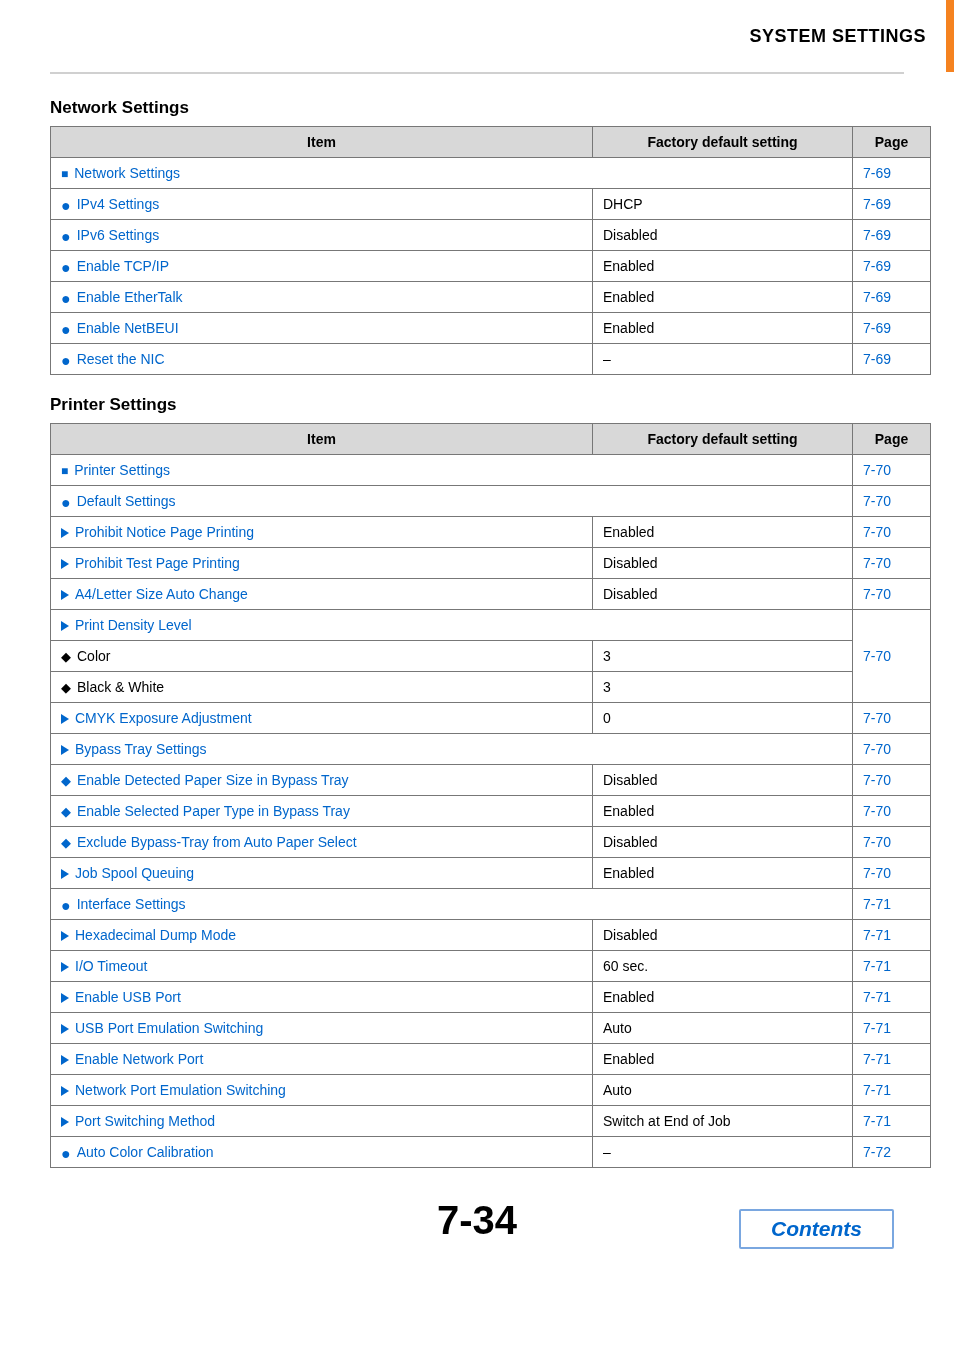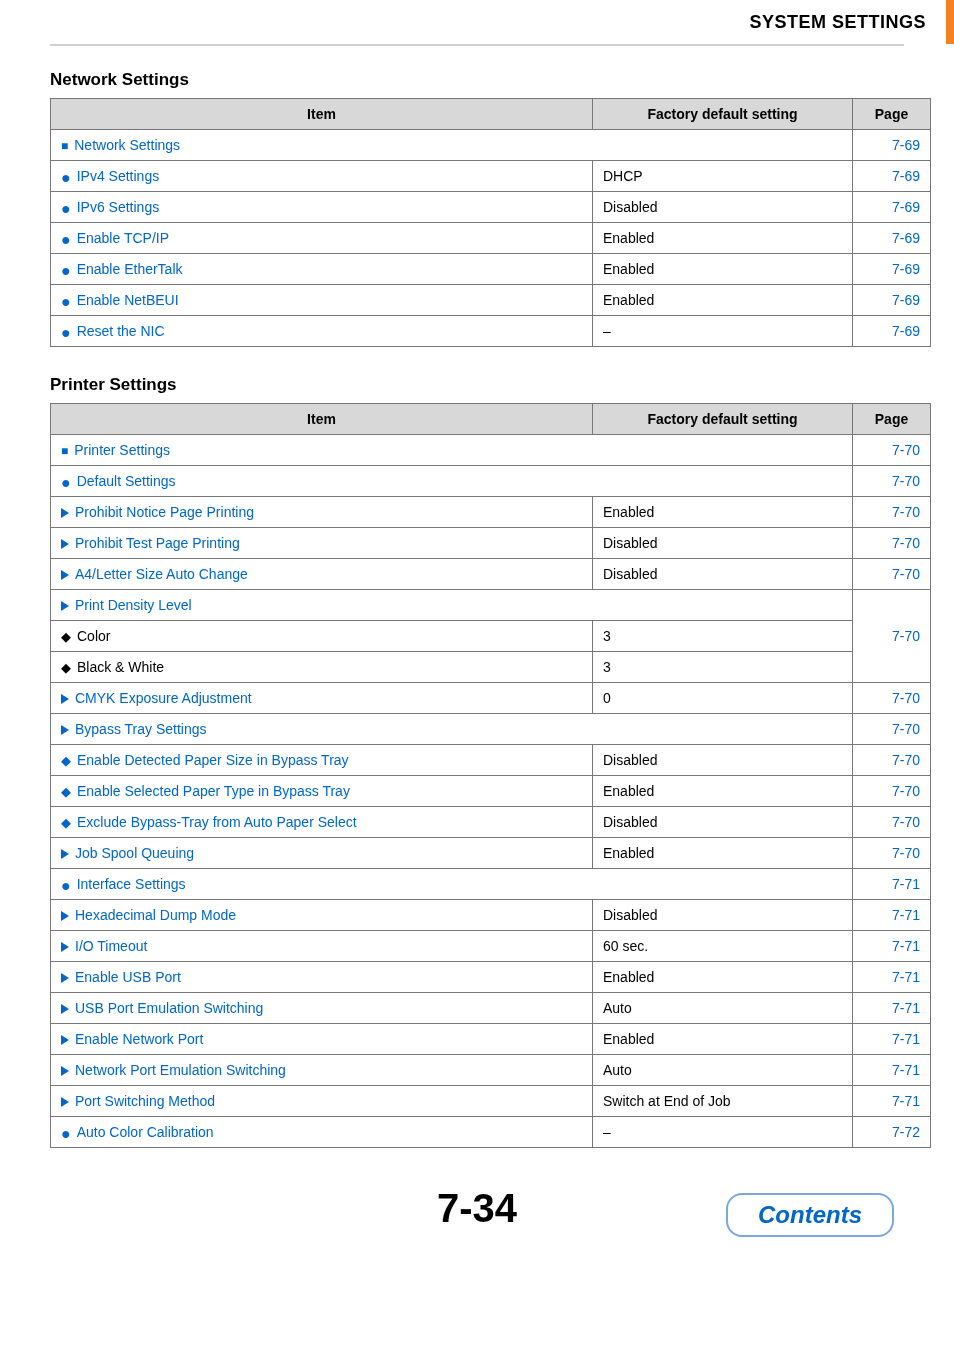--- a/index.html
+++ b/index.html
@@ -4,21 +4,21 @@
 <style>
   * { box-sizing: border-box; margin: 0; padding: 0; }
   body {
     font-family: Arial, Helvetica, sans-serif;
     background: #fff;
     color: #000;
     width: 954px;
     position: relative;
   }
   .header-band {
-    height: 44px;
+    height: 72px;
     border-right: 8px solid #f58220;
     display: flex;
     align-items: center;
     justify-content: flex-end;
     padding-right: 20px;
   }
   .header-title {
     font-weight: bold;
     font-size: 18px;
     letter-spacing: 0.5px;
@@ -33,36 +33,36 @@
   }
   .section-title {
     font-weight: bold;
     font-size: 17px;
     margin-bottom: 8px;
   }
   table.settings {
     width: 100%;
     border-collapse: collapse;
     font-size: 14px;
-    margin-bottom: 28px;
+    margin-bottom: 20px;
   }
   table.settings th,
   table.settings td {
     border: 1px solid #777;
     padding: 7px 10px;
     vertical-align: middle;
     text-align: left;
   }
   table.settings th {
     background: #d8d8d8;
     text-align: center;
     font-weight: bold;
   }
   table.settings td.page {
-    text-align: right;
+    text-align: left;
     color: #0066cc;
   }
   .link { color: #0066cc; }
   .indent-1 { padding-left: 18px; }
   .indent-2 { padding-left: 40px; }
   .indent-3 { padding-left: 68px; }
   .indent-4 { padding-left: 94px; }
   .marker {
     display: inline-block;
     margin-right: 6px;
@@ -89,26 +89,26 @@
     text-align: center;
     font-weight: bold;
     font-size: 40px;
     padding: 10px 0 20px 0;
   }
   .contents-btn {
     position: absolute;
     right: 60px;
     bottom: 14px;
     border: 2px solid #7aa7e0;
-    border-radius: 16px;
+    border-radius: 2px;
     padding: 6px 30px;
     font-weight: bold;
     font-style: italic;
     color: #0066cc;
-    font-size: 24px;
+    font-size: 21px;
     background: #fff;
   }
 </style>
 </head>
 <body>
 
 <div class="header-band">
   <span class="header-title">SYSTEM SETTINGS</span>
 </div>
 <div class="divider"></div>

